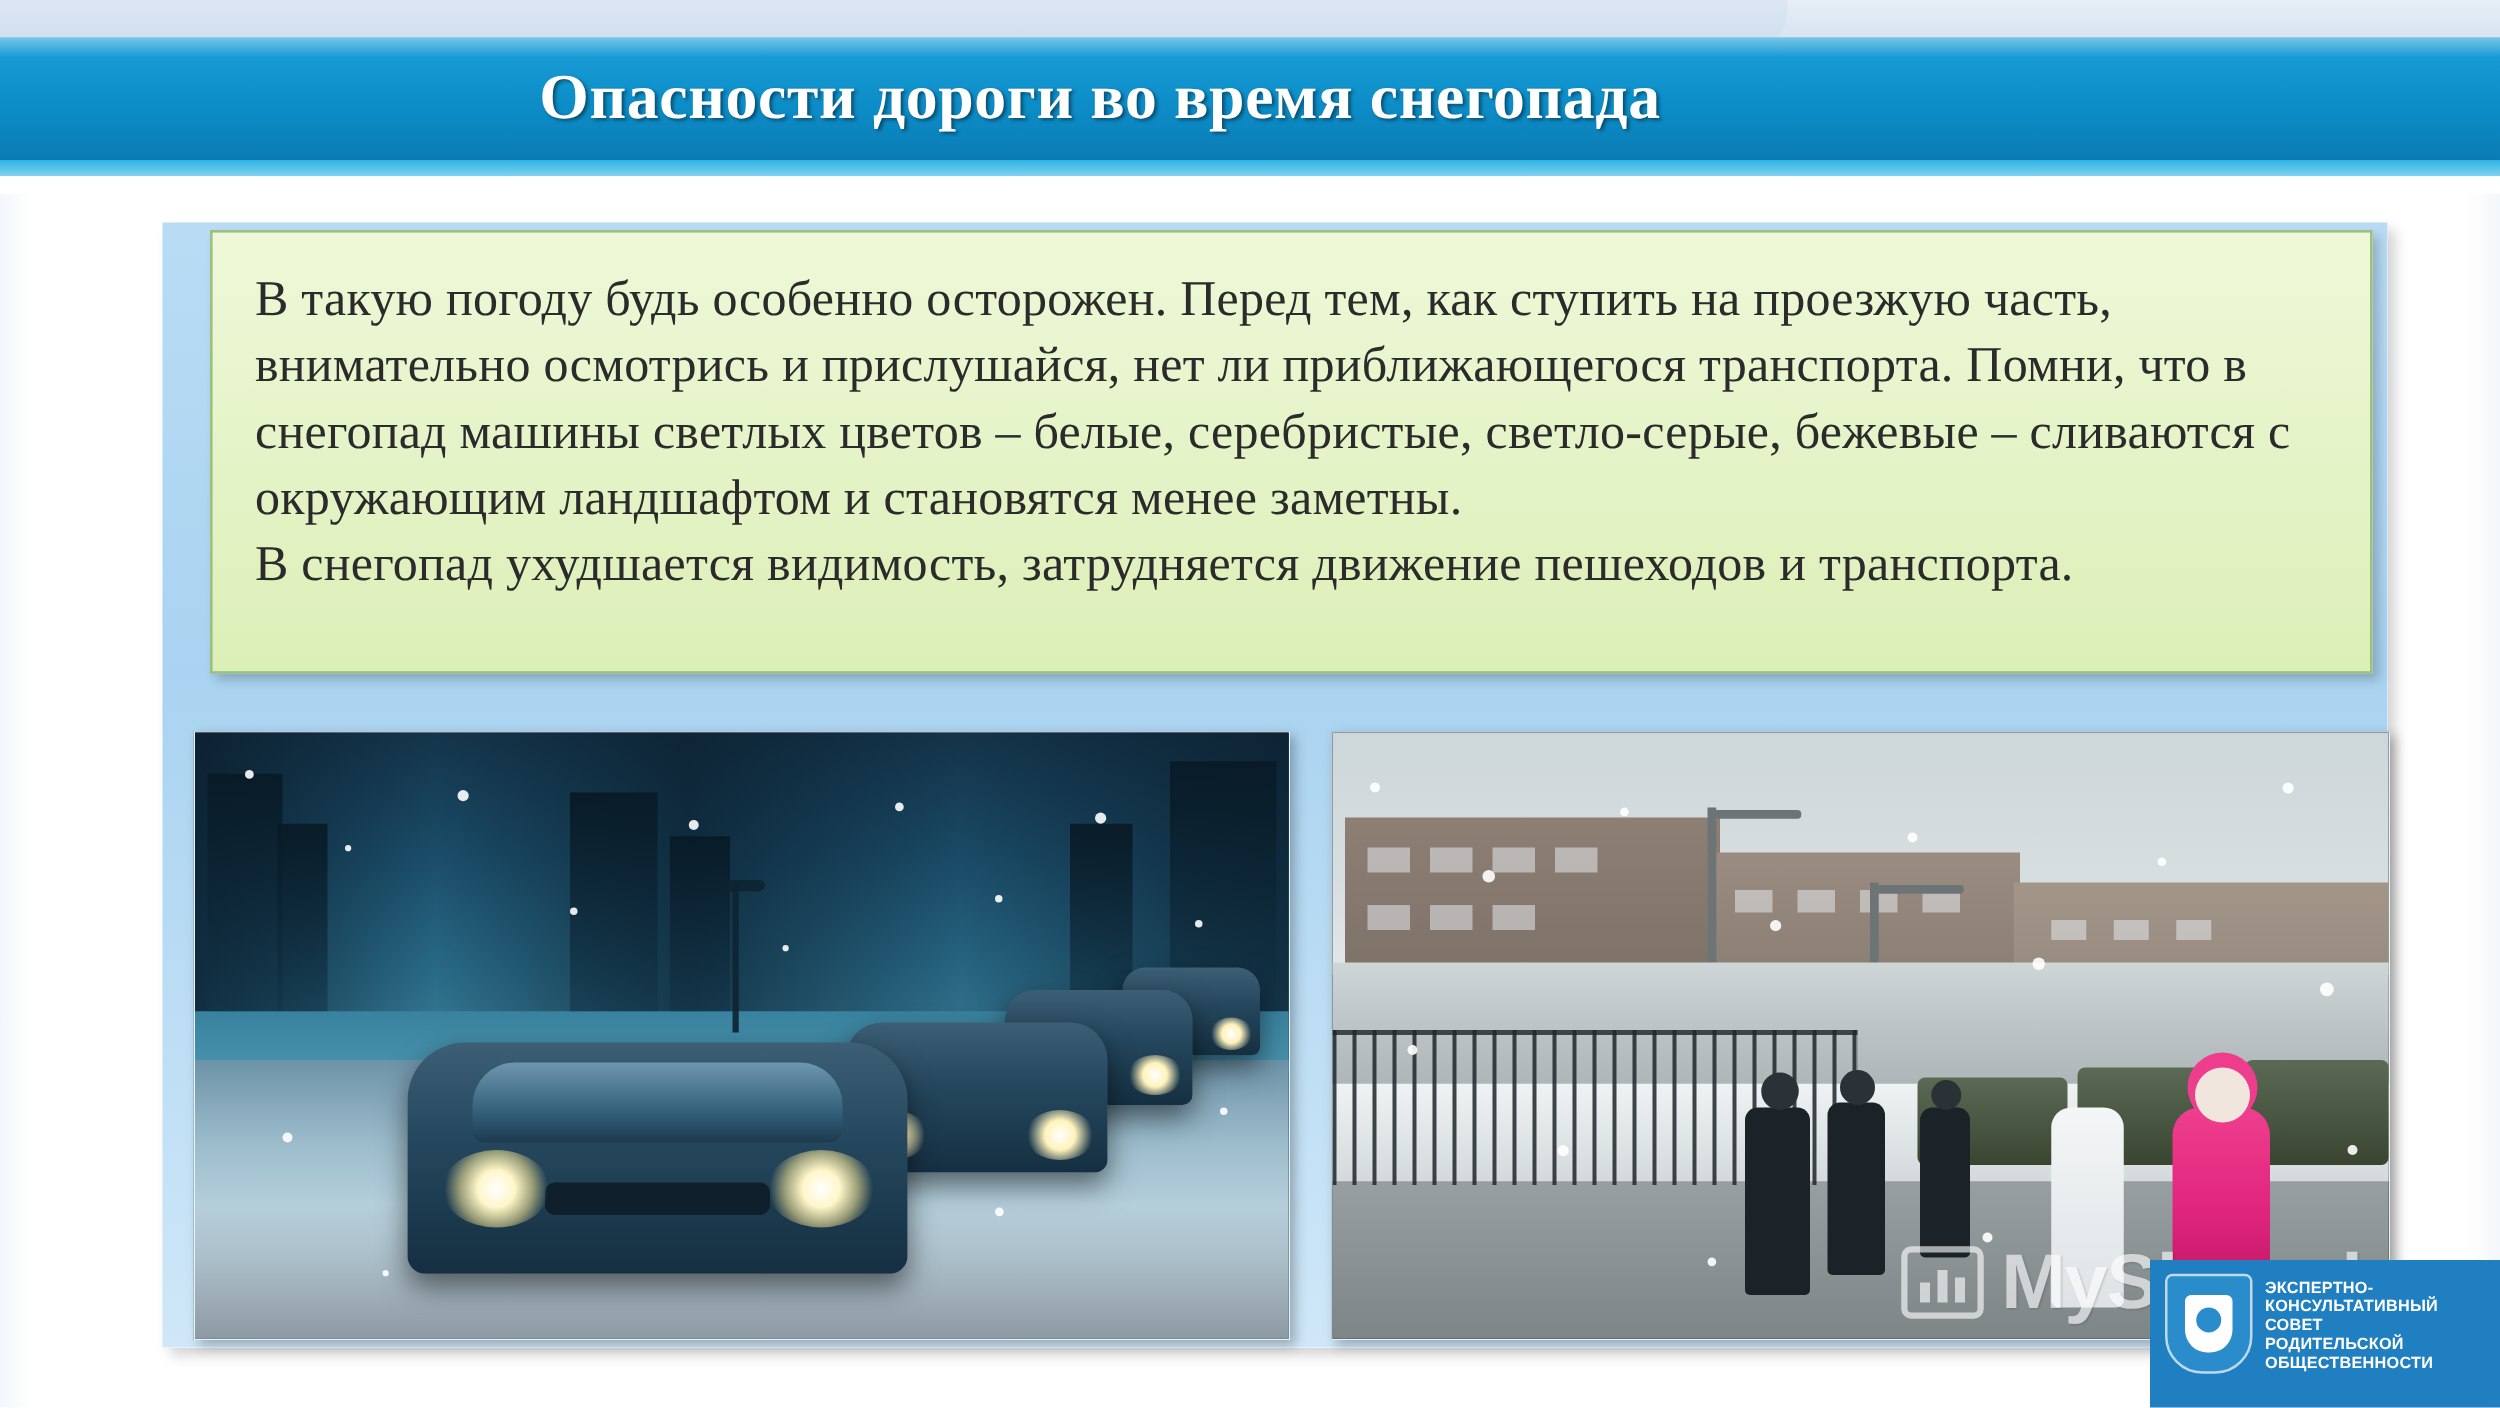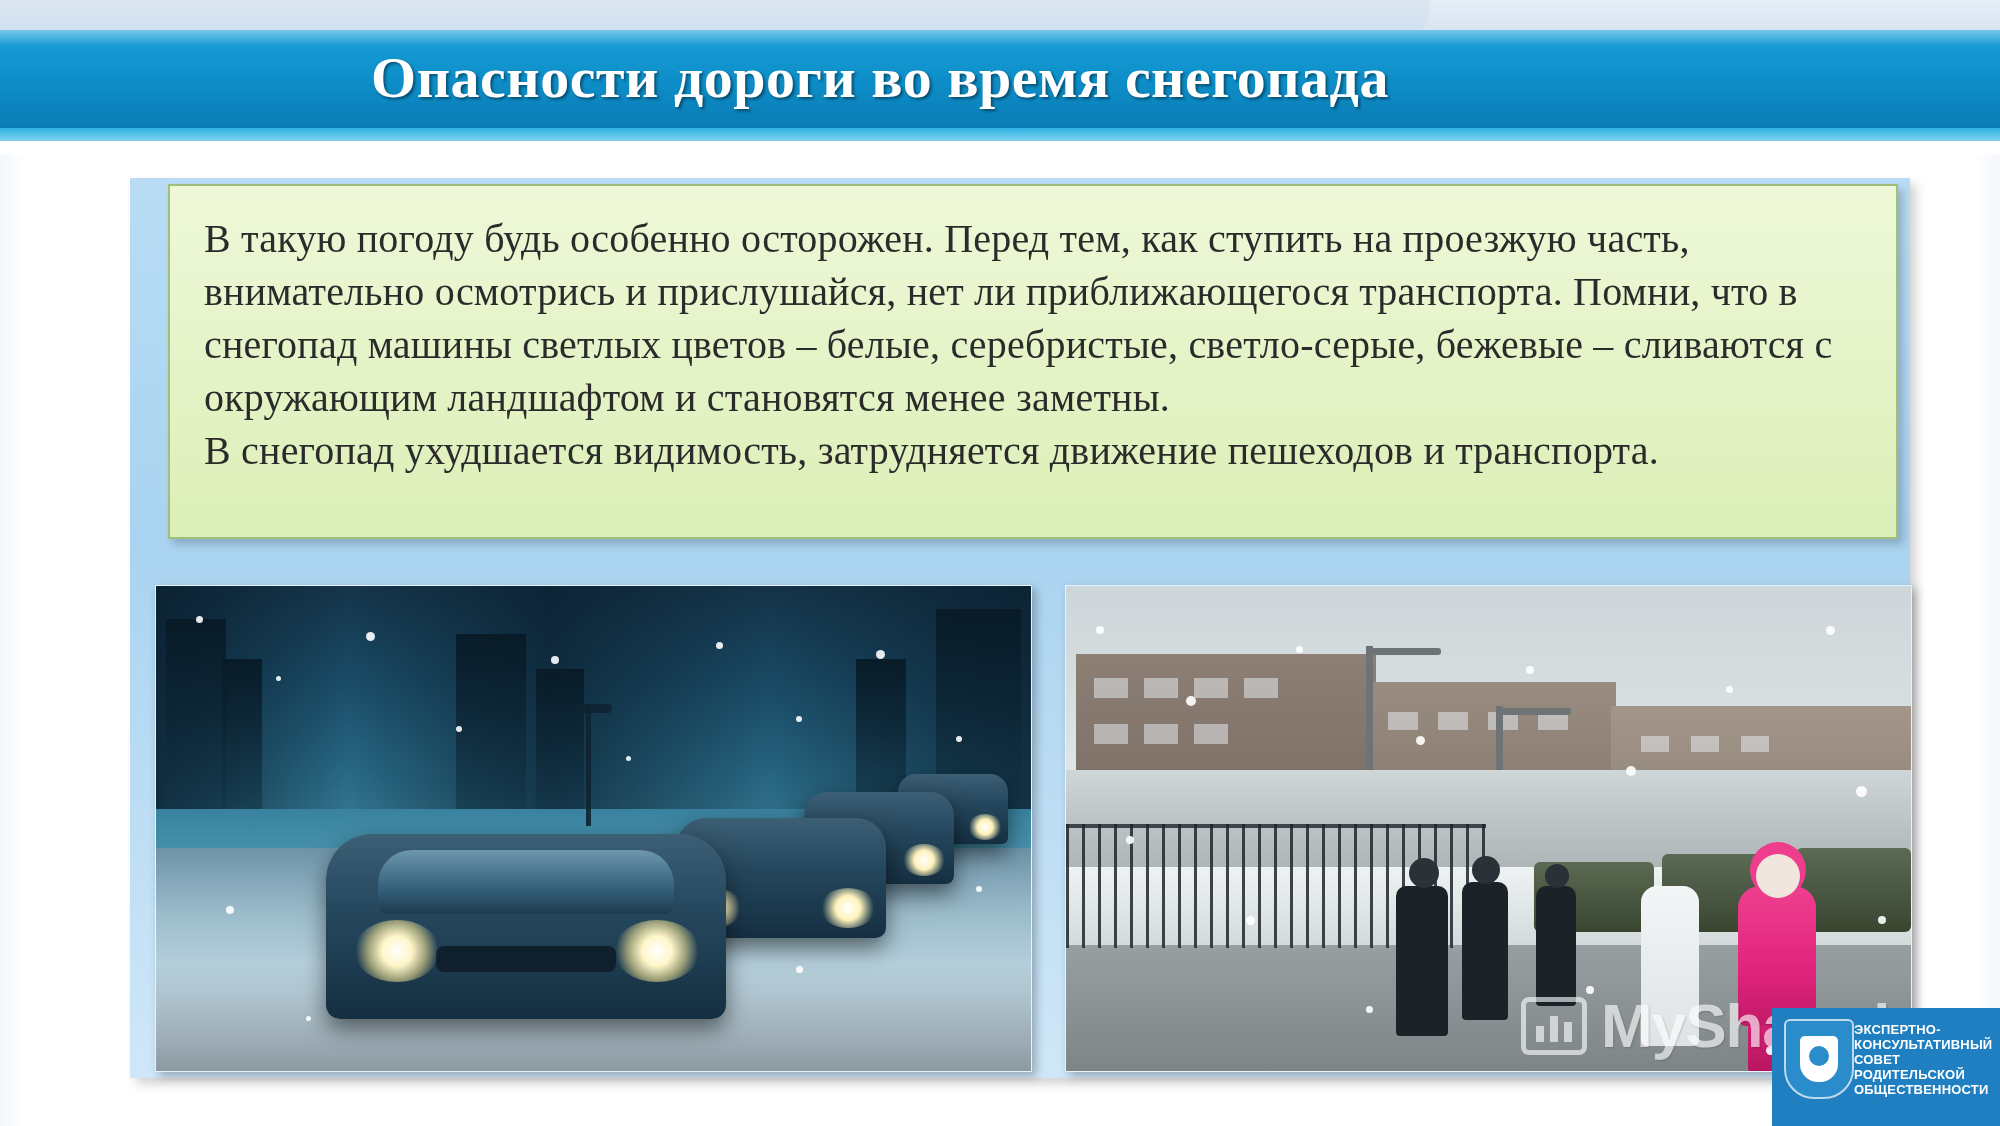--- a/index.html
+++ b/index.html
@@ -69,21 +69,21 @@
     background: #ffffff;
   }
 
   .slide-title {
     position: absolute;
     left: 0; top: 38px;
     width: 1760px;
     text-align: center;
     font-family: "Liberation Serif", serif;
     font-weight: bold;
-    font-size: 58px;
+    font-size: 51px;
     line-height: 80px;
     color: #ffffff;
     letter-spacing: 0.5px;
     text-shadow: 2px 2px 3px rgba(0,0,0,0.45);
     white-space: nowrap;
   }
 
   
   .content-frame {
     position: absolute;
@@ -305,24 +305,25 @@
     font-weight: bold;
     color: #ffffff;
     letter-spacing: -1px;
     text-shadow: 1px 1px 2px rgba(0,0,0,0.25);
   }
 
   
   .logo-block {
     position: absolute;
     right: 0; bottom: 0;
-    width: 228px; height: 118px;
+    width: 280px; height: 118px;
     background: #1f7fc0;
     display: flex;
     align-items: center;
+    gap: 10px;
     padding: 0 8px 16px 12px;
     box-sizing: border-box;
   }
   .logo-emblem {
     width: 66px; height: 76px;
     background: #2a8ccb;
     border: 2px solid #bcd9ee;
     border-radius: 6px 6px 30px 30px;
     display: flex; align-items: center; justify-content: center;
     flex: 0 0 auto;

